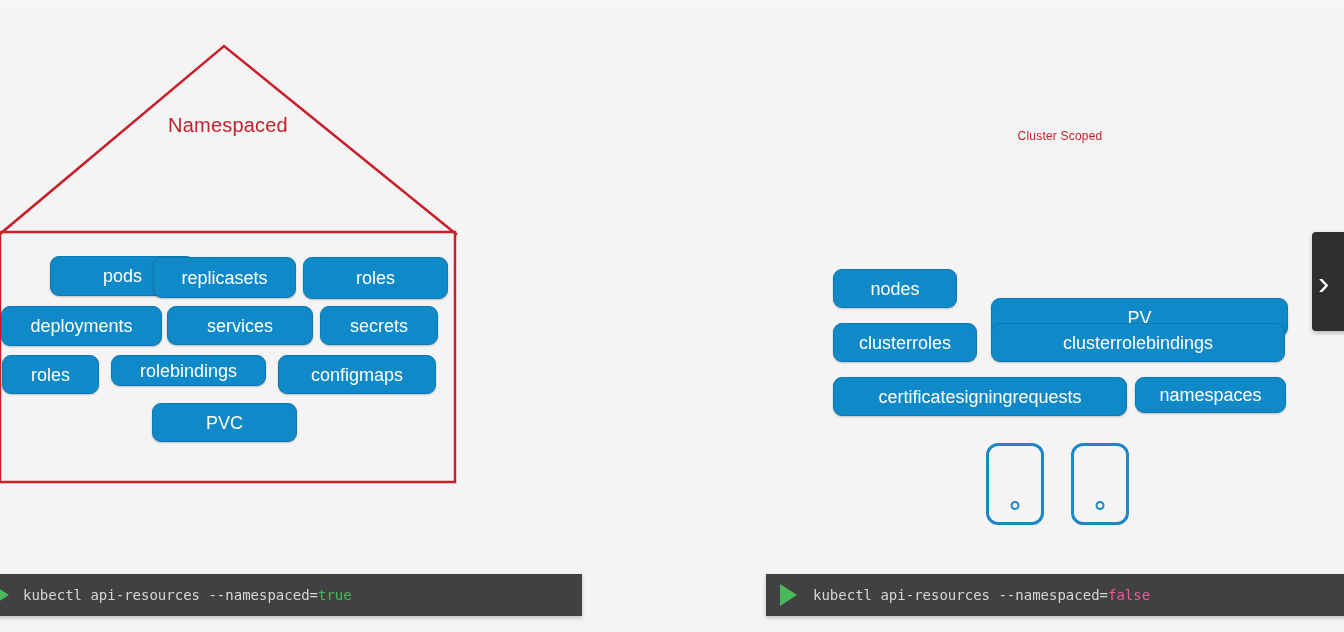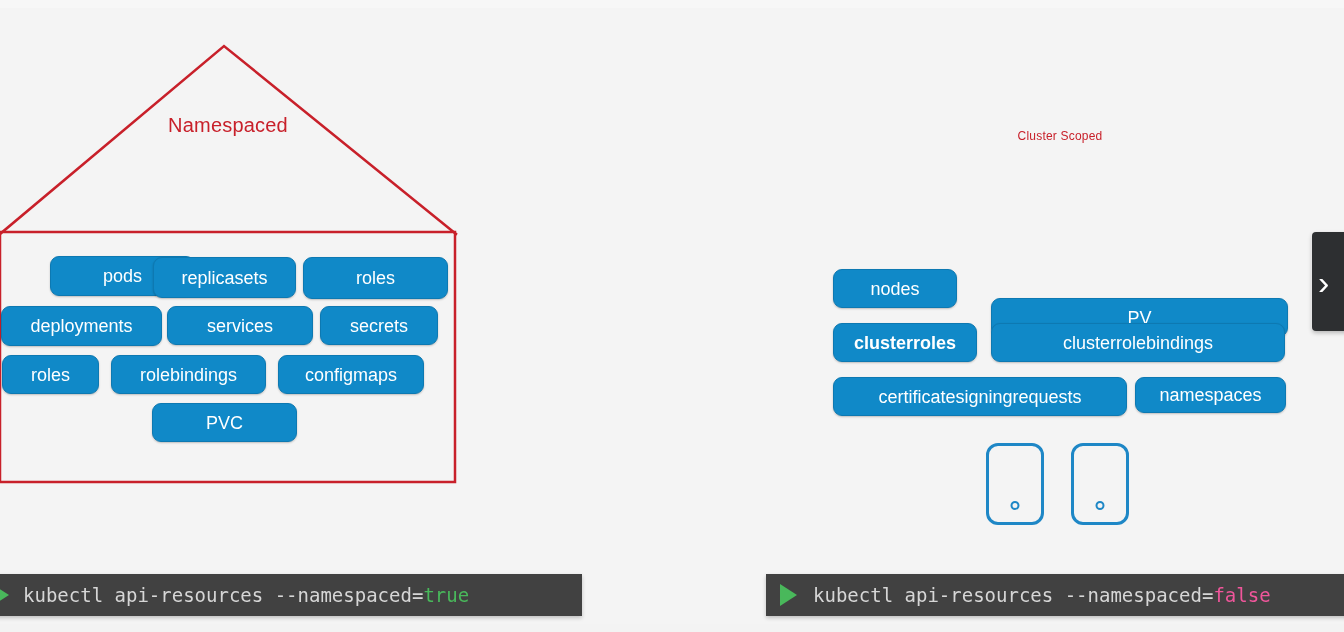--- a/index.html
+++ b/index.html
@@ -140,21 +140,21 @@
   }
   .term .play {
     width: 0; height: 0;
     border-left: 17px solid #49b85b;
     border-top: 11px solid transparent;
     border-bottom: 11px solid transparent;
     flex: none;
   }
   .term .cmd {
     font-family: "DejaVu Sans Mono", monospace;
-    font-size: 19px;
+    font-size: 14px;
     color: #d6d6d6;
     white-space: nowrap;
     letter-spacing: 0px;
   }
   .term .val-true  { color: #49b85b; }
   .term .val-false { color: #f0569b; }
 
   #term-left {
     left: -14px;
     top: 574px;
@@ -198,29 +198,29 @@
 
   <div class="pill" style="left:2px;top:256px;width:145px;height:40px;margin-left:48px;">pods</div>
   <div class="pill" style="left:153px;top:257px;width:143px;height:41px;">replicasets</div>
   <div class="pill" style="left:303px;top:257px;width:145px;height:42px;">roles</div>
 
   <div class="pill" style="left:1px;top:306px;width:161px;height:40px;">deployments</div>
   <div class="pill" style="left:167px;top:306px;width:146px;height:39px;">services</div>
   <div class="pill" style="left:320px;top:306px;width:118px;height:39px;">secrets</div>
 
   <div class="pill" style="left:2px;top:355px;width:97px;height:39px;">roles</div>
-  <div class="pill" style="left:111px;top:355px;width:155px;height:39px;">rolebindings</div>
-  <div class="pill" style="left:278px;top:355px;width:146px;height:39px;">configmaps</div>
+  <div class="pill" style="left:111px;top:355px;width:155px;height:31px;">rolebindings</div>
+  <div class="pill" style="left:278px;top:355px;width:158px;height:39px;">configmaps</div>
 
   <div class="pill" style="left:152px;top:403px;width:145px;height:39px;">PVC</div>
 
   <div class="pill" style="left:833px;top:269px;width:124px;height:39px;">nodes</div>
   <div class="pill" style="left:991px;top:269px;width:297px;height:39px;margin-top:29px;">PV</div>
 
-  <div class="pill" style="left:833px;top:323px;width:144px;height:39px;font-weight:bold;">clusterroles</div>
+  <div class="pill" style="left:833px;top:323px;width:144px;height:39px;">clusterroles</div>
   <div class="pill" style="left:991px;top:323px;width:294px;height:39px;text-align:right;">clusterrolebindings</div>
 
   <div class="pill" style="left:833px;top:377px;width:294px;height:39px;">certificatesigningrequests</div>
   <div class="pill" style="left:1135px;top:377px;width:151px;height:36px;">namespaces</div>
 
   <div class="device" style="left:986px;top:443px;width:58px;height:82px;">
     <span class="dot"></span>
   </div>
   <div class="device" style="left:1071px;top:443px;width:58px;height:82px;">
     <span class="dot"></span>

